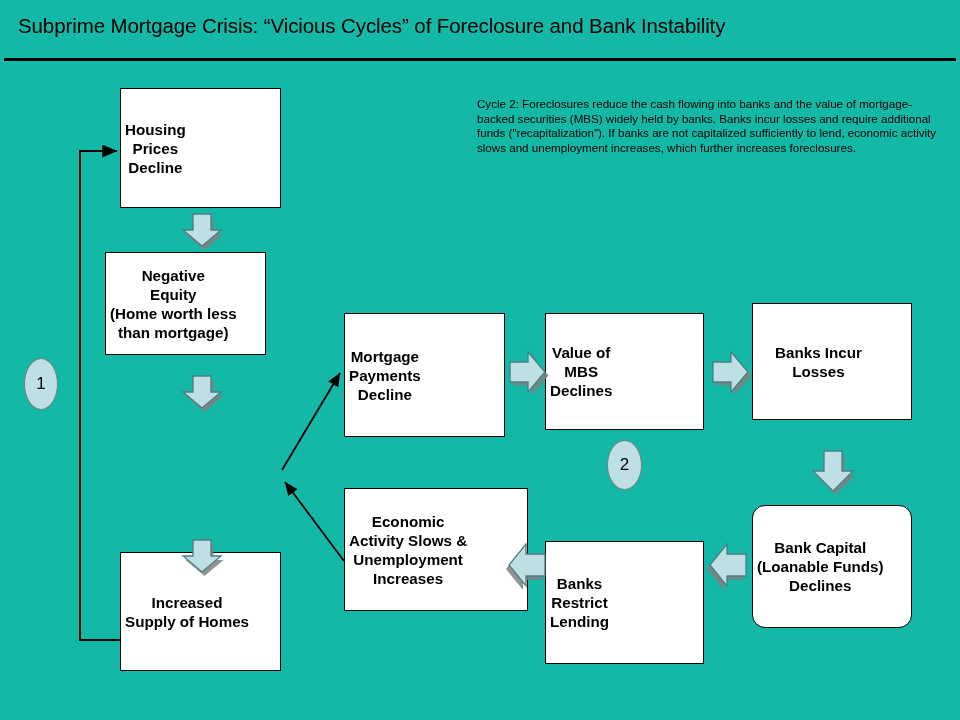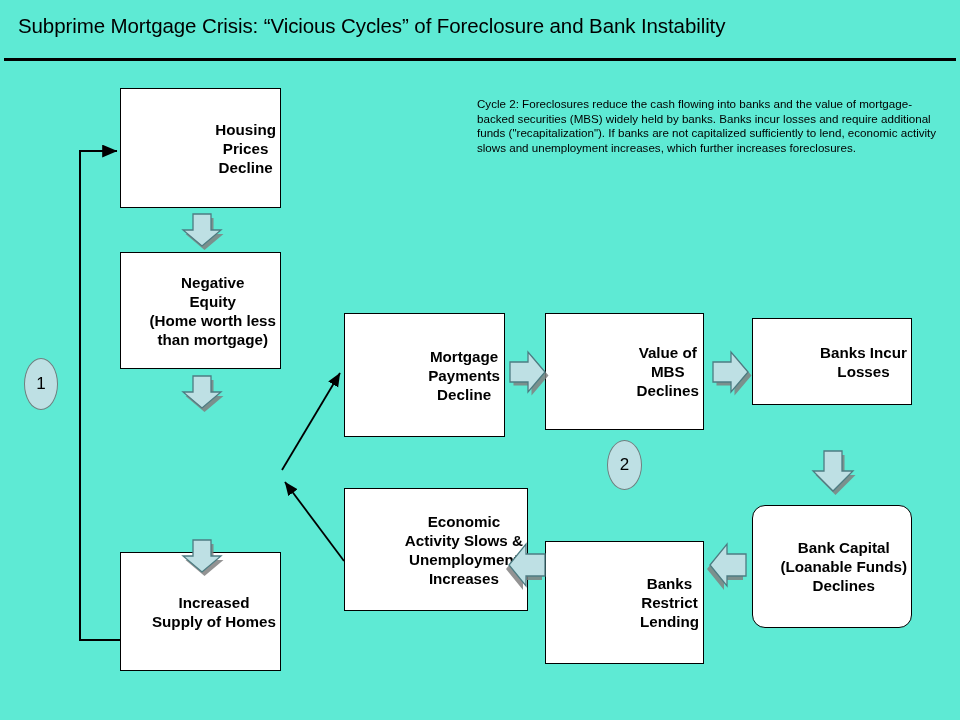--- a/index.html
+++ b/index.html
@@ -9,21 +9,21 @@
   }
   body {
     font-family: "Liberation Sans", sans-serif;
     color: #000000;
   }
   #page {
     position: relative;
     width: 960px;
     height: 720px;
     overflow: hidden;
-    background: #5eead4;
+    background: #14b8a6;
   }
 
   
   #title-text {
     position: absolute;
     left: 18px;
     top: 14px;
     width: 900px;
     font-size: 20.5px;
     font-weight: 400;
@@ -54,21 +54,21 @@
   #notes .gap { height: 14px; }
 
   
   .box {
     position: absolute;
     box-sizing: border-box;
     border: 1.6px solid #000000;
     background: #ffffff;
     display: flex;
     align-items: center;
-    justify-content: flex-end;
+    justify-content: flex-start;
     text-align: center;
     font-size: 15.2px;
     font-weight: 700;
     line-height: 19px;
     color: #000;
   }
   .box span { display: block; padding: 0 4px; }
 
   
   .cycle-marker {
@@ -121,38 +121,38 @@
 
     <path d="M282,470 L340,373" fill="none" stroke="#000000" stroke-width="1.8" marker-end="url(#ah)"></path>
 
     <path d="M344,561 L285,482" fill="none" stroke="#000000" stroke-width="1.8" marker-end="url(#ah)"></path>
   </svg>
 
   <div class="box" style="left:120px; top:88px; width:161px; height:120px;">
     <span>Housing<br>Prices<br>Decline</span>
   </div>
 
-  <div class="box" style="left:120px; top:252px; width:161px; height:117px;">
+  <div class="box" style="left:105px; top:252px; width:161px; height:103px;">
     <span>Negative<br>Equity<br>(Home worth less<br>than mortgage)</span>
   </div>
 
 
   <div class="box" style="left:120px; top:552px; width:161px; height:119px;">
     <span>Increased<br>Supply of Homes</span>
   </div>
 
   <div class="box" style="left:344px; top:313px; width:161px; height:124px;">
     <span>Mortgage<br>Payments<br>Decline</span>
   </div>
 
   <div class="box" style="left:545px; top:313px; width:159px; height:117px;">
     <span>Value of<br>MBS<br>Declines</span>
   </div>
 
-  <div class="box" style="left:752px; top:318px; width:160px; height:87px;">
+  <div class="box" style="left:752px; top:303px; width:160px; height:117px;padding-left:18px;">
     <span>Banks Incur<br>Losses</span>
   </div>
 
   <div class="box" style="left:344px; top:488px; width:184px; height:123px;">
     <span>Economic<br>Activity Slows &amp;<br>Unemployment<br>Increases</span>
   </div>
 
   <div class="box" style="left:545px; top:505px; width:159px; height:123px;margin-top:36px;">
     <span>Banks<br>Restrict<br>Lending</span>
   </div>

